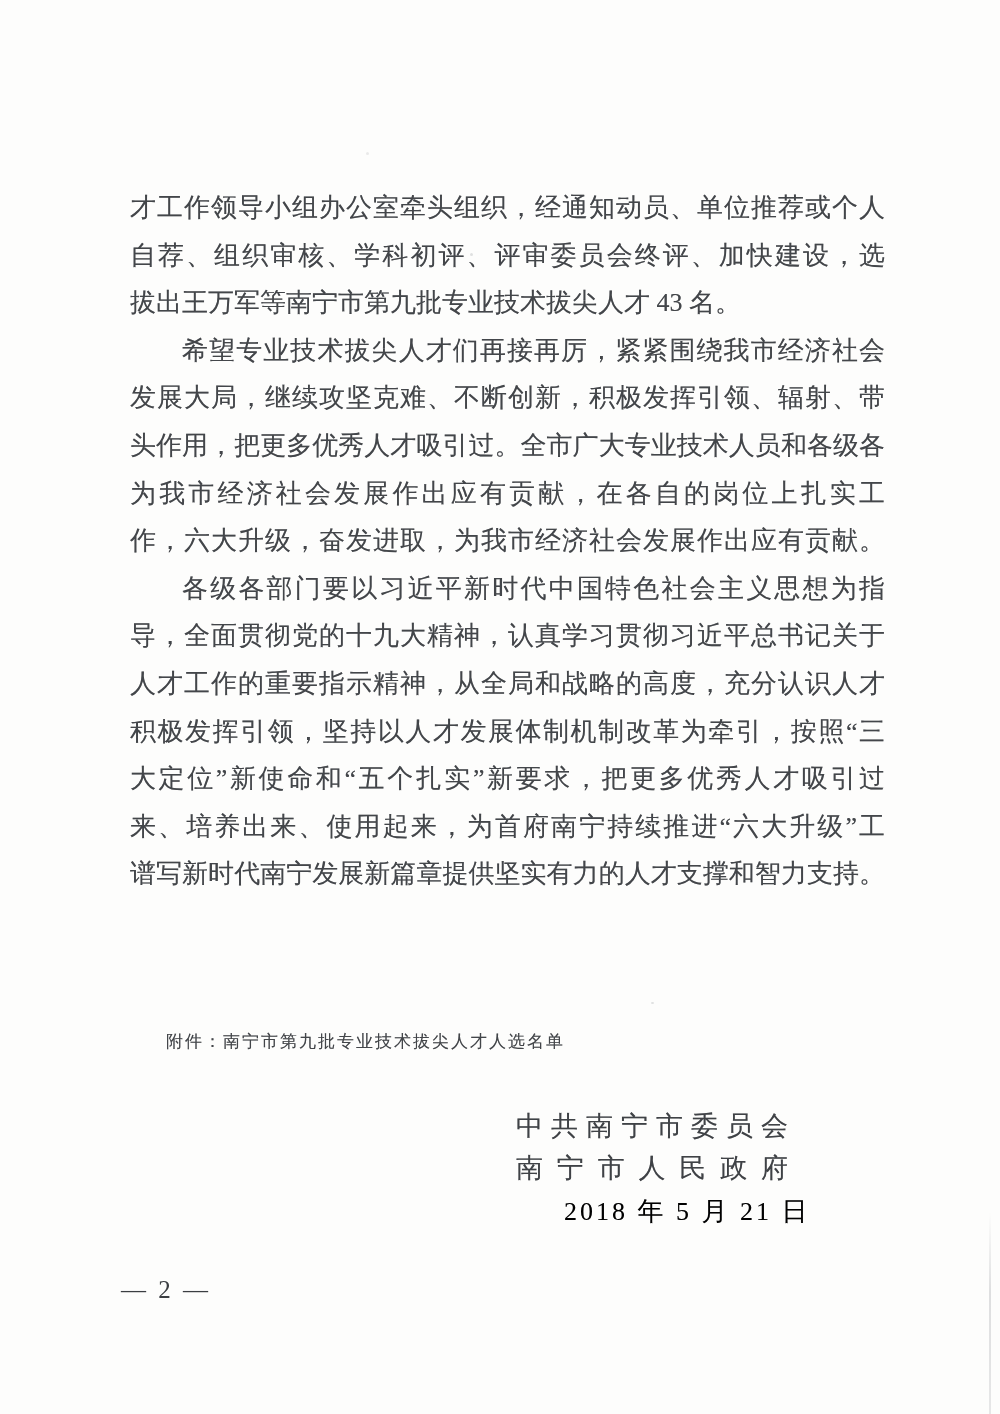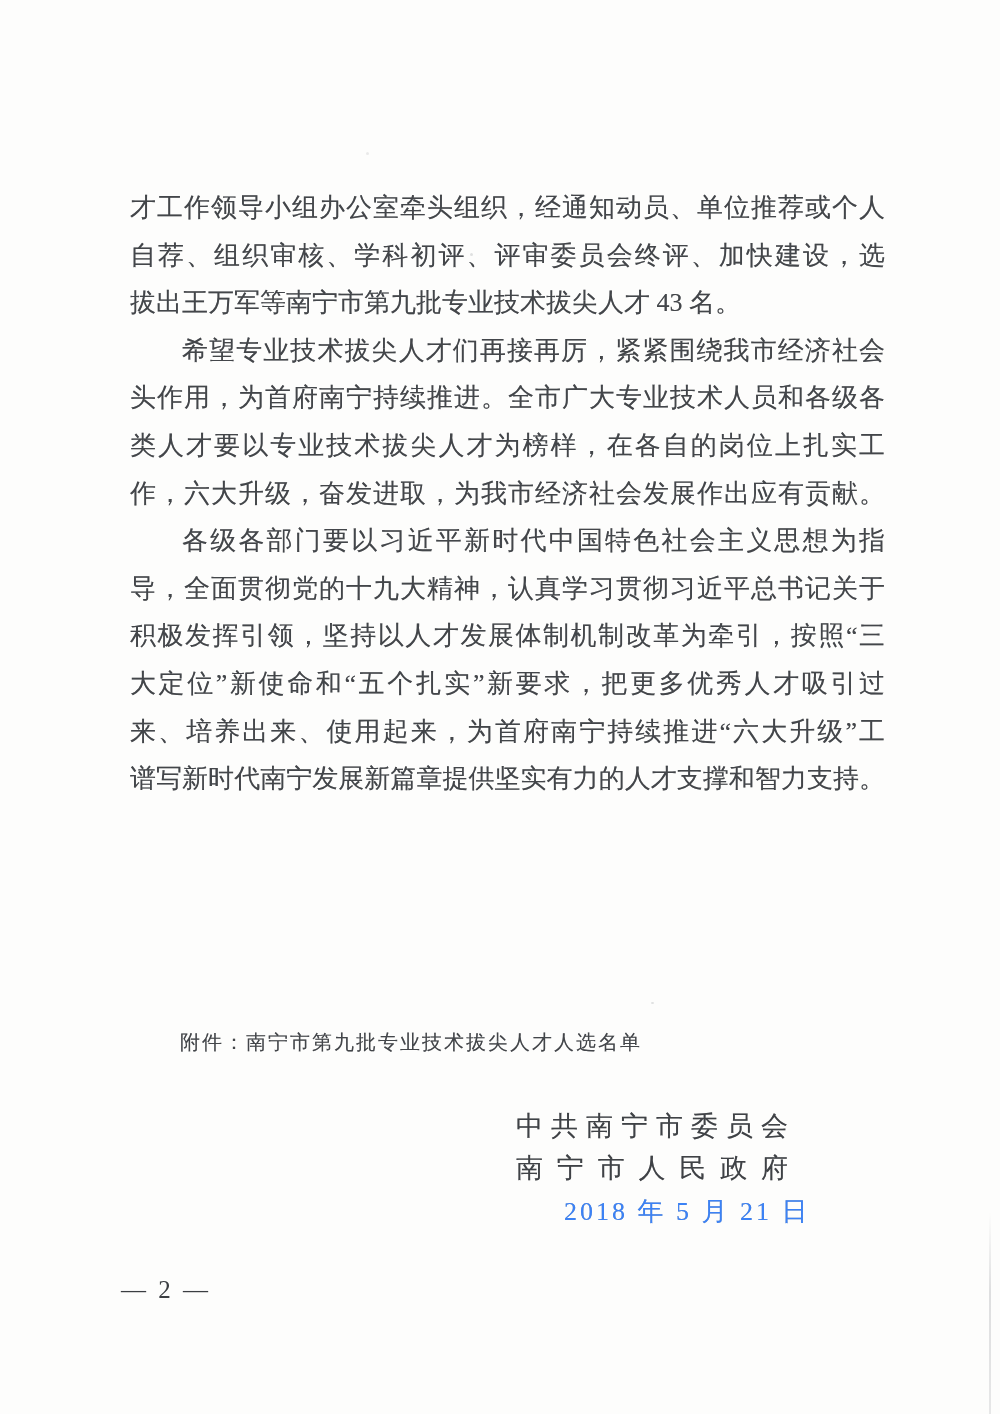--- a/index.html
+++ b/index.html
@@ -34,23 +34,23 @@
     text-justify: distribute;
     height: 47.6px;
     overflow: hidden;
   }
   .line.indent { text-indent: 52px; }
   .line.short { text-align-last: left; }
 
   
   .attachment {
     position: absolute;
-    left: 180px;
+    left: 166px;
     top: 1022px;
-    font-size: 20px;
+    font-size: 17px;
     line-height: 40px;
     letter-spacing: 2px;
     color: #43464a;
     text-shadow: 0 0 0.5px rgba(80,80,85,0.45);
     white-space: nowrap;
     text-align: right;
   }
 
   
   .sig {
@@ -67,21 +67,21 @@
     white-space: nowrap;
   }
   .sig.org1 { top: 1109px; }
   .sig.org2 { top: 1151px; }
   .sig-date {
     position: absolute;
     left: 564px;
     top: 1194px;
     font-size: 26px;
     letter-spacing: 3px;
-    color: #3b82f6;
+    color: #000000;
     text-shadow: 0 0 0.5px rgba(80,80,85,0.45);
     white-space: nowrap;
   }
 
   
   .page-number {
     position: absolute;
     left: 121px;
     top: 1276px;
     font-size: 25px;
@@ -111,25 +111,27 @@
 </head>
 <body>
 
 <div class="page">
 
   <div class="doc-body">
       <div class="line">才工作领导小组办公室牵头组织，经通知动员、单位推荐或个人</div>
       <div class="line">自荐、组织审核、学科初评、评审委员会终评、加快建设，选</div>
       <div class="line short">拔出王万军等南宁市第九批专业技术拔尖人才 43 名。</div>
       <div class="line indent">希望专业技术拔尖人才们再接再厉，紧紧围绕我市经济社会</div>
-      <div class="line">头作用，为首府南宁持续推进。全市广大专业技术人员和各级各</div>
-      <div class="line">类人才要以专业技术拔尖人才为榜样，在各自的岗位上扎实工</div>
+      <div class="line">发展大局，继续攻坚克难、不断创新，积极发挥引领、辐射、带</div>
+      <div class="line">头作用，把更多优秀人才吸引过。全市广大专业技术人员和各级各</div>
+      <div class="line">为我市经济社会发展作出应有贡献，在各自的岗位上扎实工</div>
       <div class="line">作，六大升级，奋发进取，为我市经济社会发展作出应有贡献。</div>
       <div class="line indent">各级各部门要以习近平新时代中国特色社会主义思想为指</div>
       <div class="line">导，全面贯彻党的十九大精神，认真学习贯彻习近平总书记关于</div>
+      <div class="line">人才工作的重要指示精神，从全局和战略的高度，充分认识人才</div>
       <div class="line">积极发挥引领，坚持以人才发展体制机制改革为牵引，按照“三</div>
       <div class="line">大定位”新使命和“五个扎实”新要求，把更多优秀人才吸引过</div>
       <div class="line">来、培养出来、使用起来，为首府南宁持续推进“六大升级”工</div>
       <div class="line">谱写新时代南宁发展新篇章提供坚实有力的人才支撑和智力支持。</div>
     </div>
 
   <div class="attachment">附件：南宁市第九批专业技术拔尖人才人选名单</div>
 
   <div class="sig org1">中共南宁市委员会</div>
 

